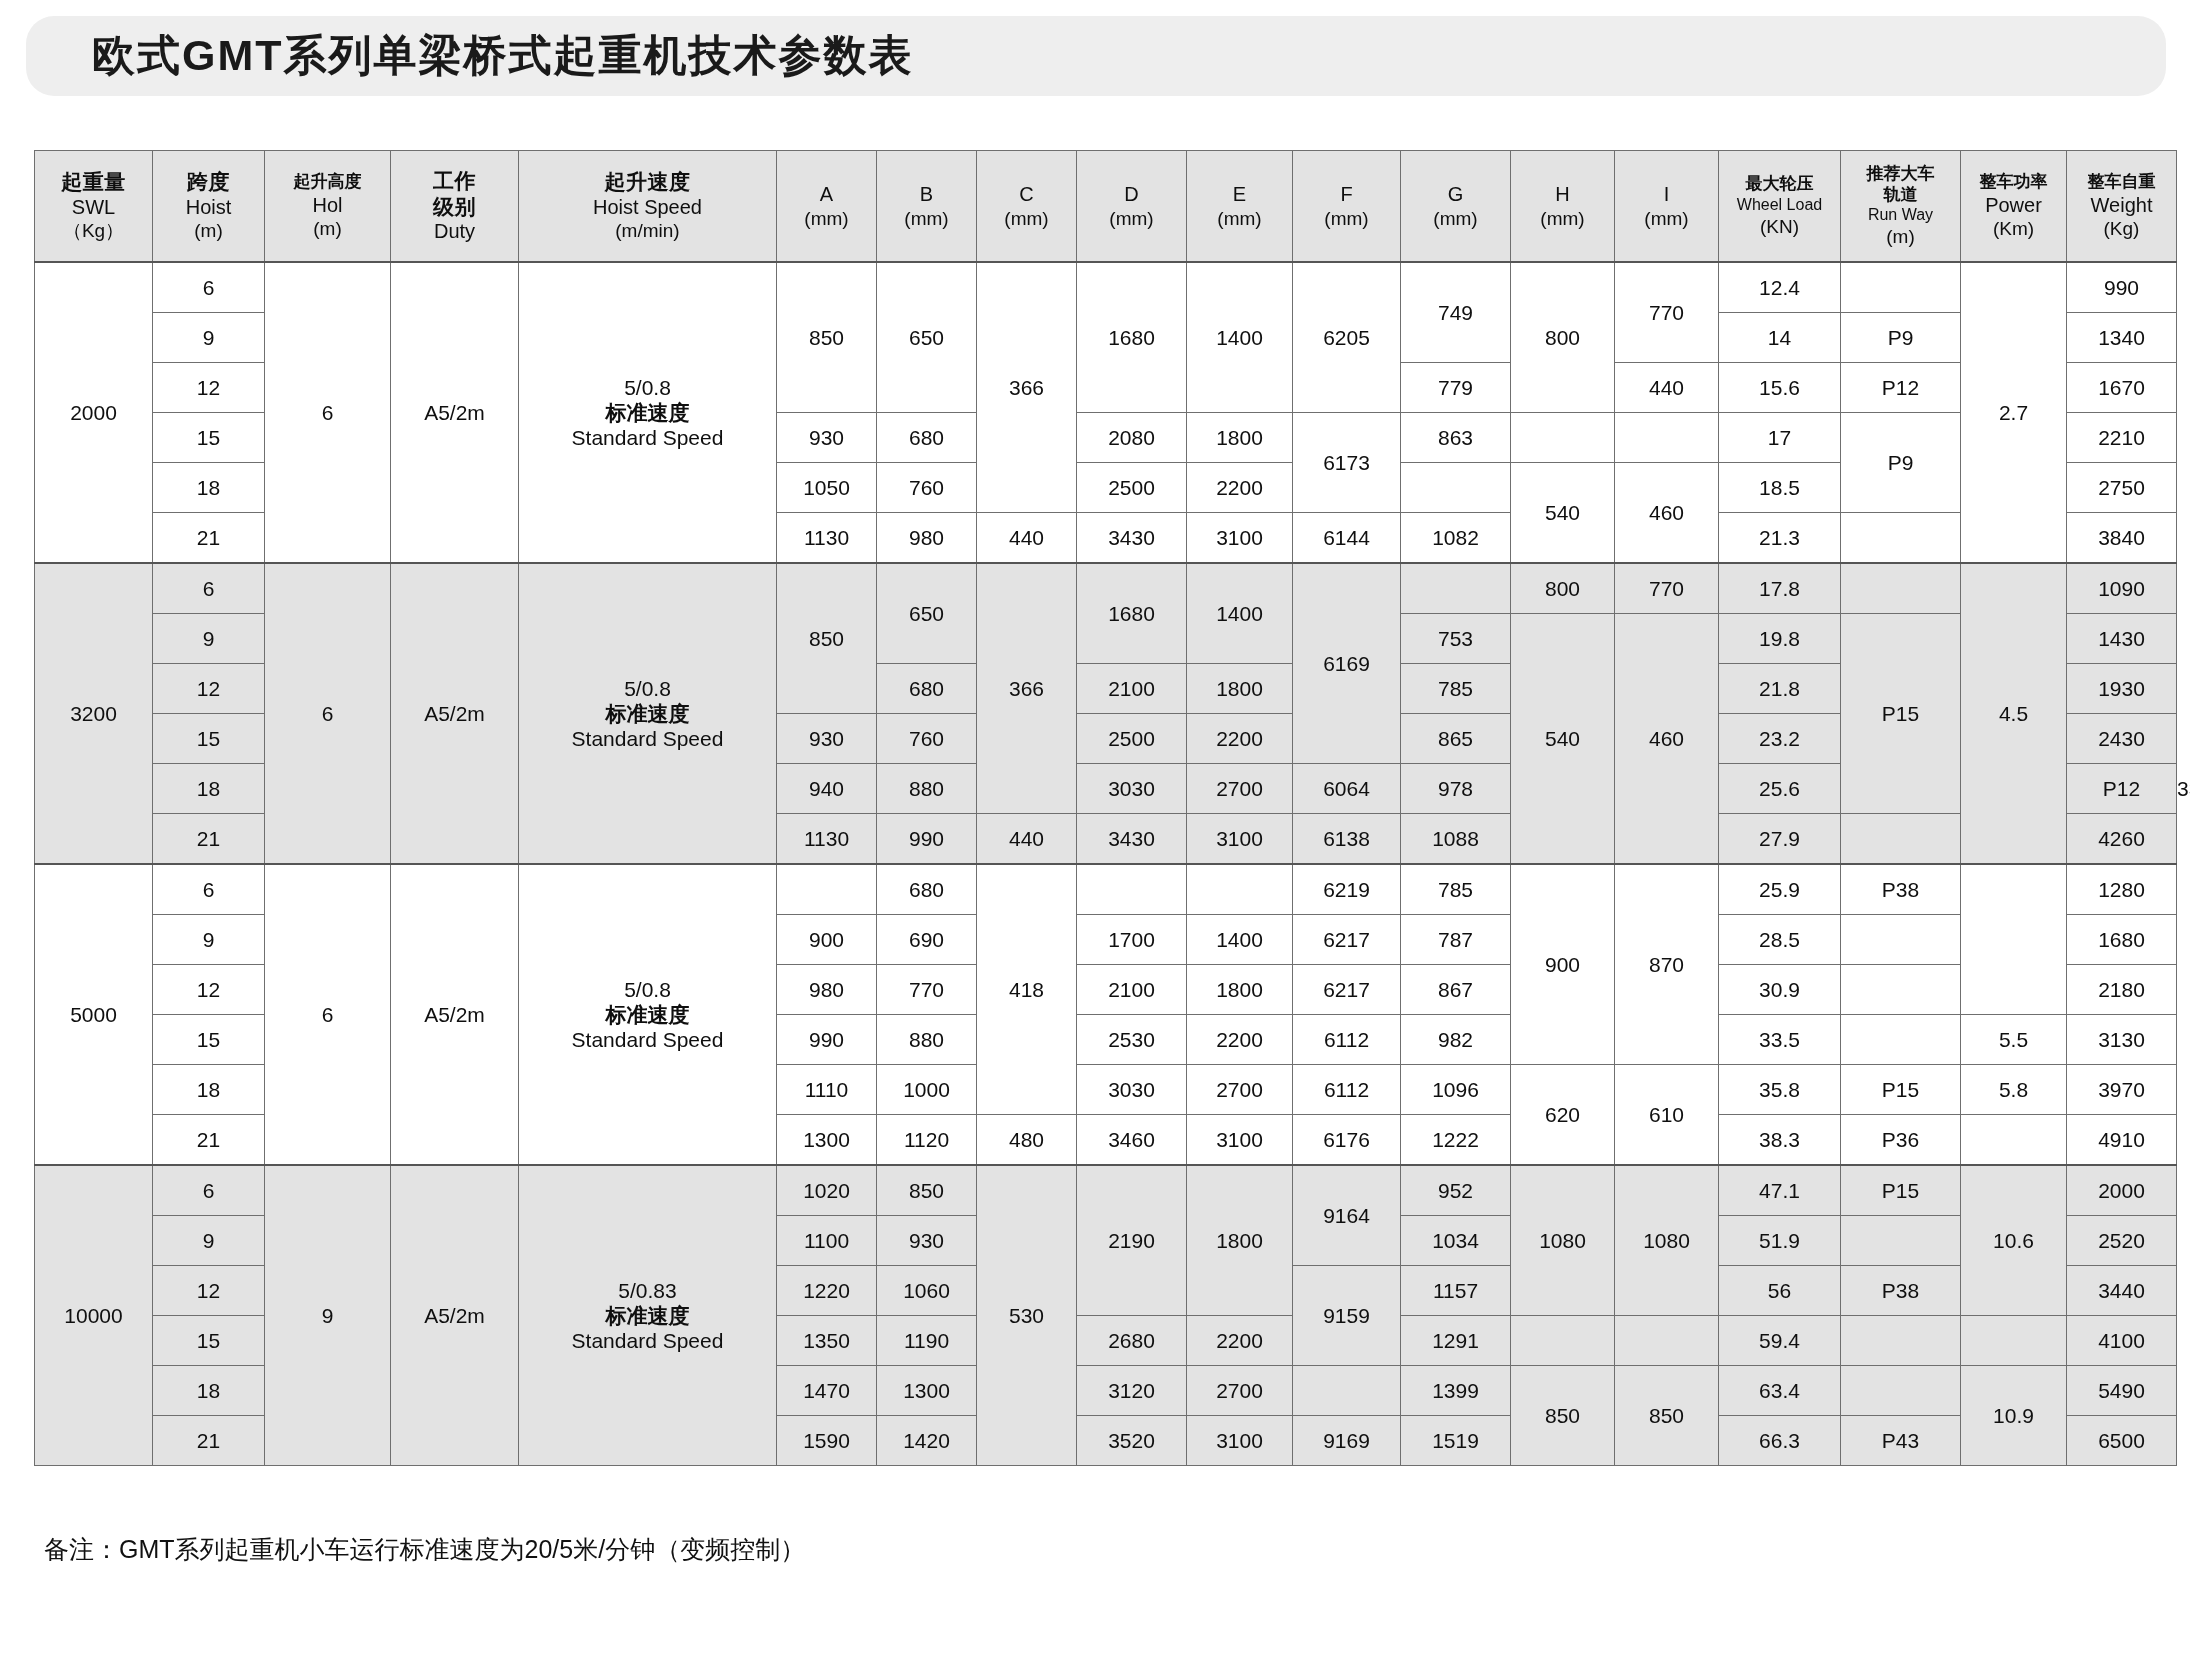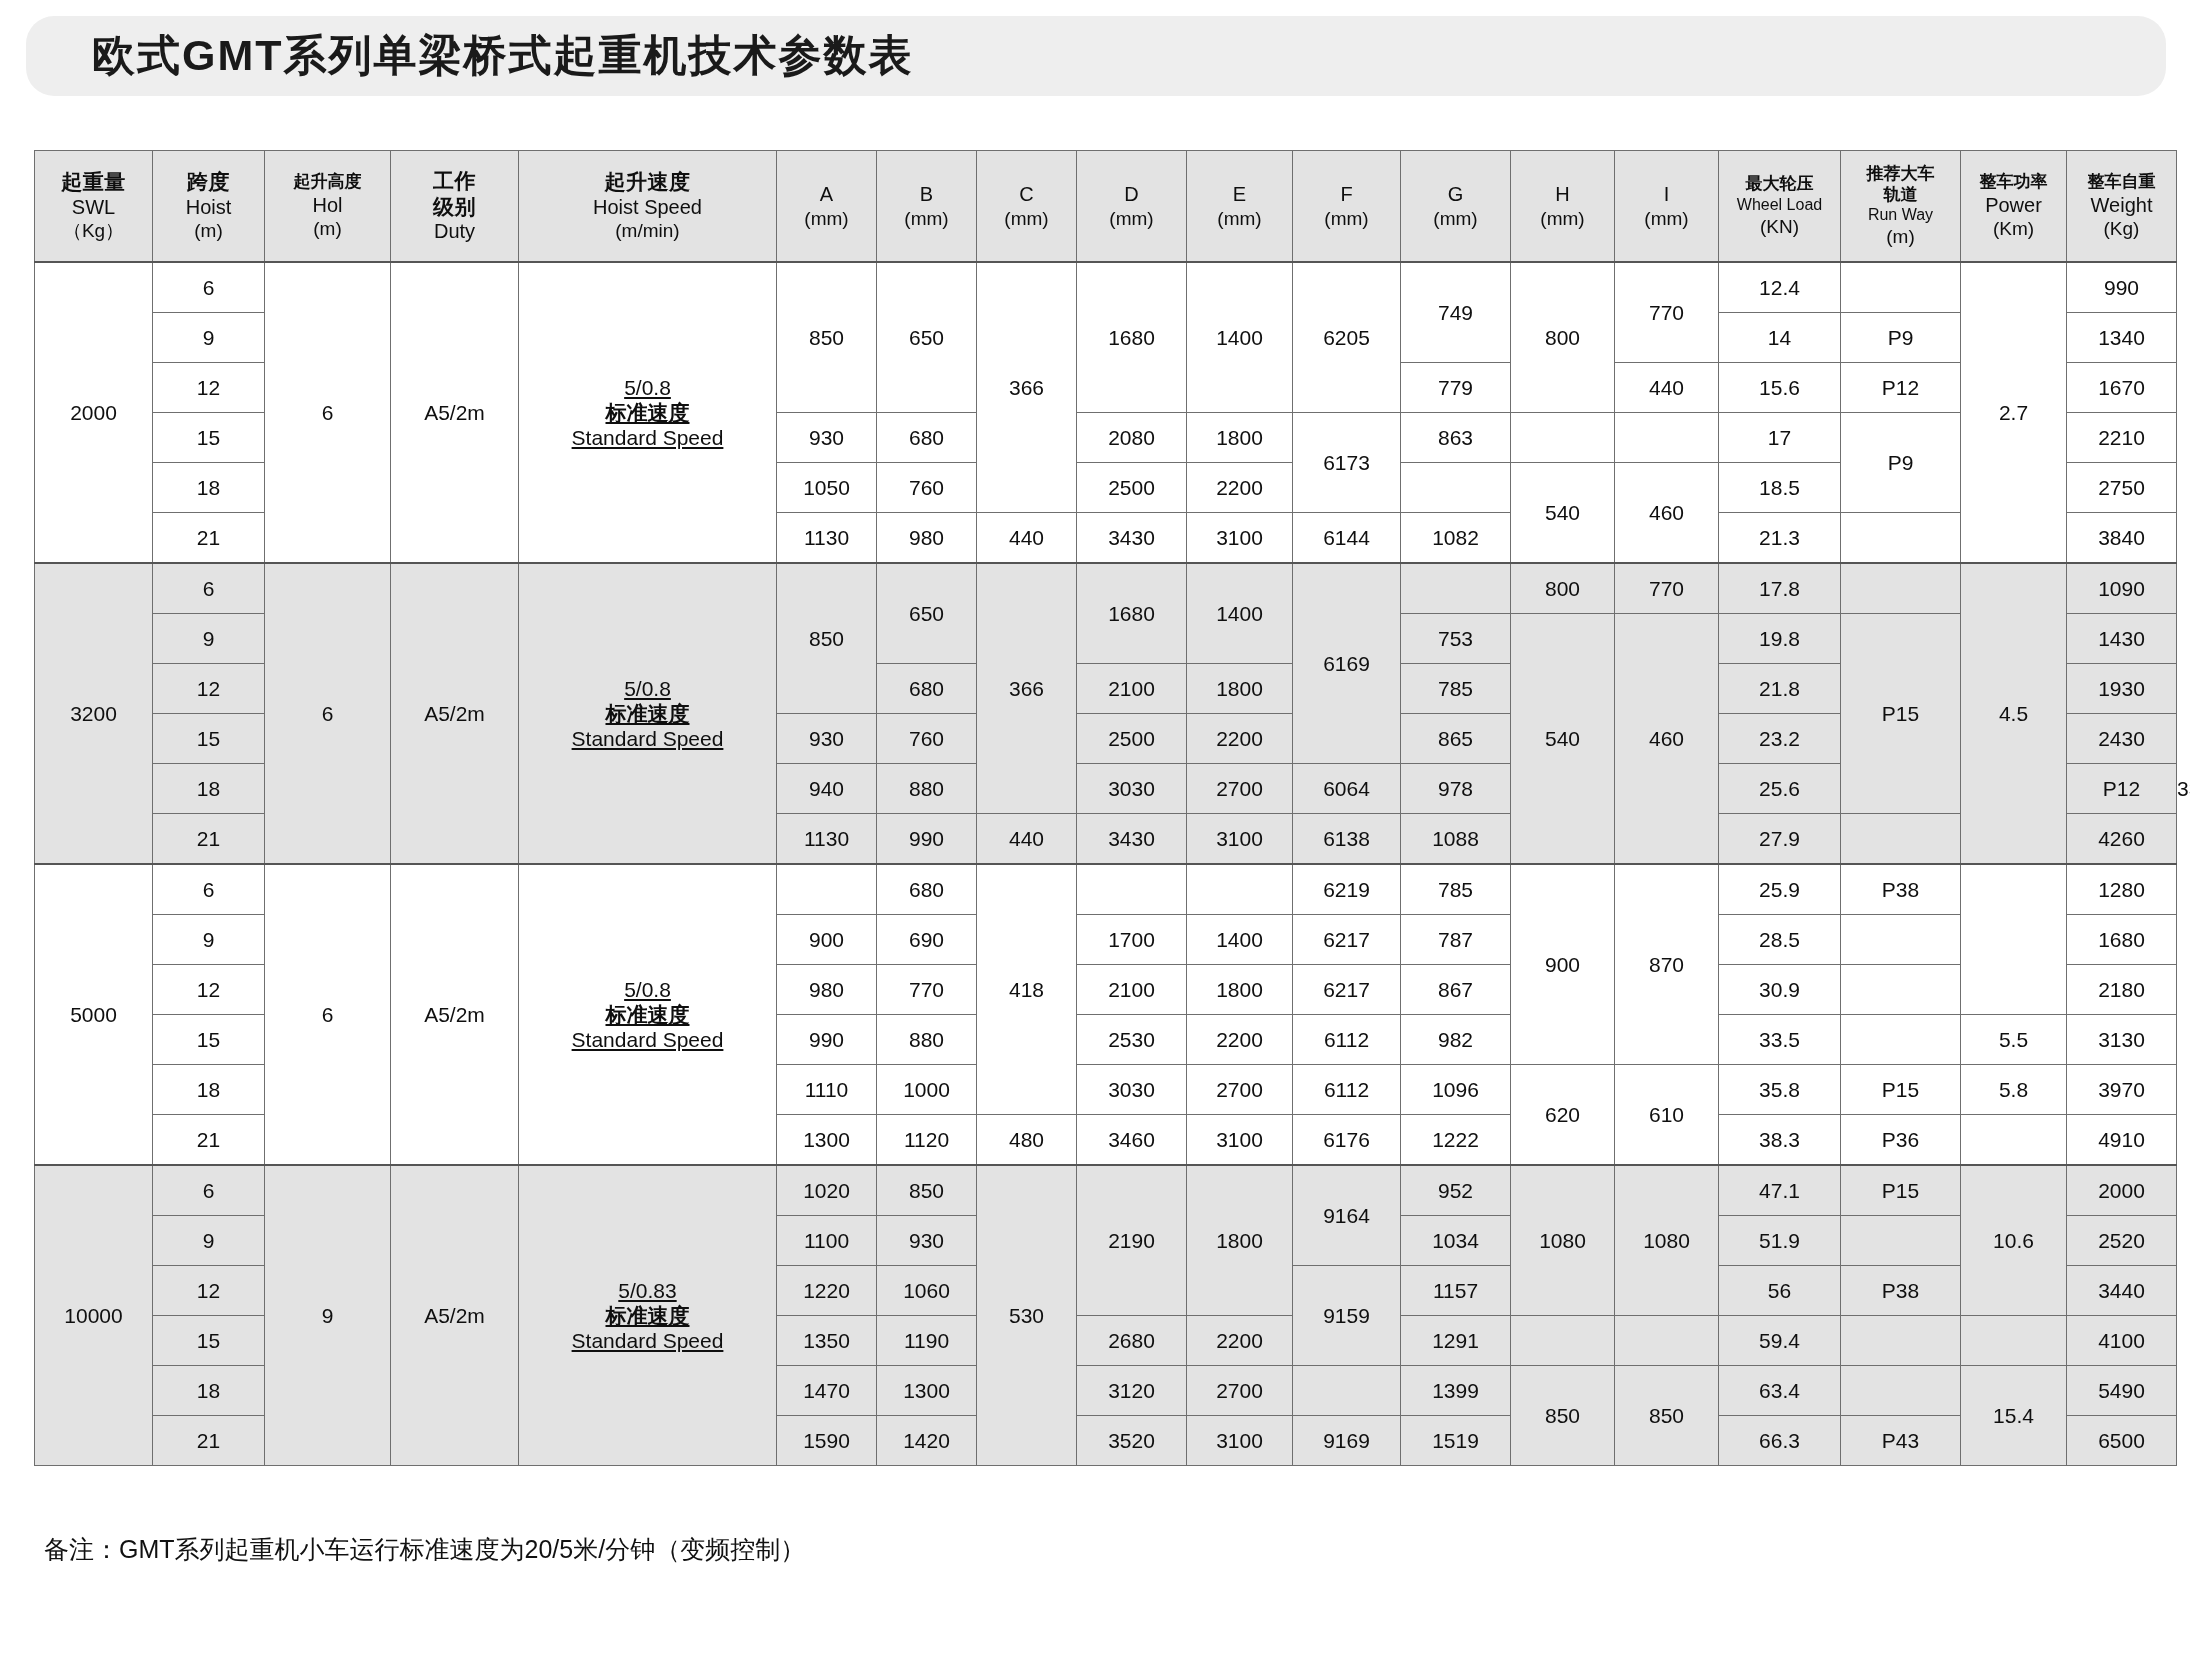--- a/index.html
+++ b/index.html
@@ -88,21 +88,20 @@
 
   
   .shade { background: #e3e3e3; }
   .white { background: #ffffff; }
 
   .grp-divider { border-top: 2px solid #555 !important; }
 
   .speed-cell {
     font-size: 22px;
     line-height: 1.45;
-    text-decoration: underline;
   }
   .speed-cell .l1 { display:block; }
   .speed-cell .l2 { display:block; font-weight: bold; }
   .speed-cell .l3 { display:block; }
 
   
   .notes {
     position: absolute;
     left: 44px;
     top: 1530px;
@@ -578,21 +577,21 @@
           <td class="shade">1470</td>
           <td class="shade">1300</td>
           <td class="shade">3120</td>
           <td class="shade">2700</td>
           <td class="shade"></td>
           <td class="shade">1399</td>
           <td class="shade" rowspan="2">850</td>
           <td class="shade" rowspan="2">850</td>
           <td class="shade">63.4</td>
           <td class="shade"></td>
-          <td class="shade" rowspan="2">15.4</td>
+          <td class="shade" rowspan="2">10.9</td>
           <td class="shade">5490</td>
         </tr>
         <tr>
           <td class="shade">21</td>
           <td class="shade">1590</td>
           <td class="shade">1420</td>
           <td class="shade">3520</td>
           <td class="shade">3100</td>
           <td class="shade">9169</td>
           <td class="shade">1519</td>

